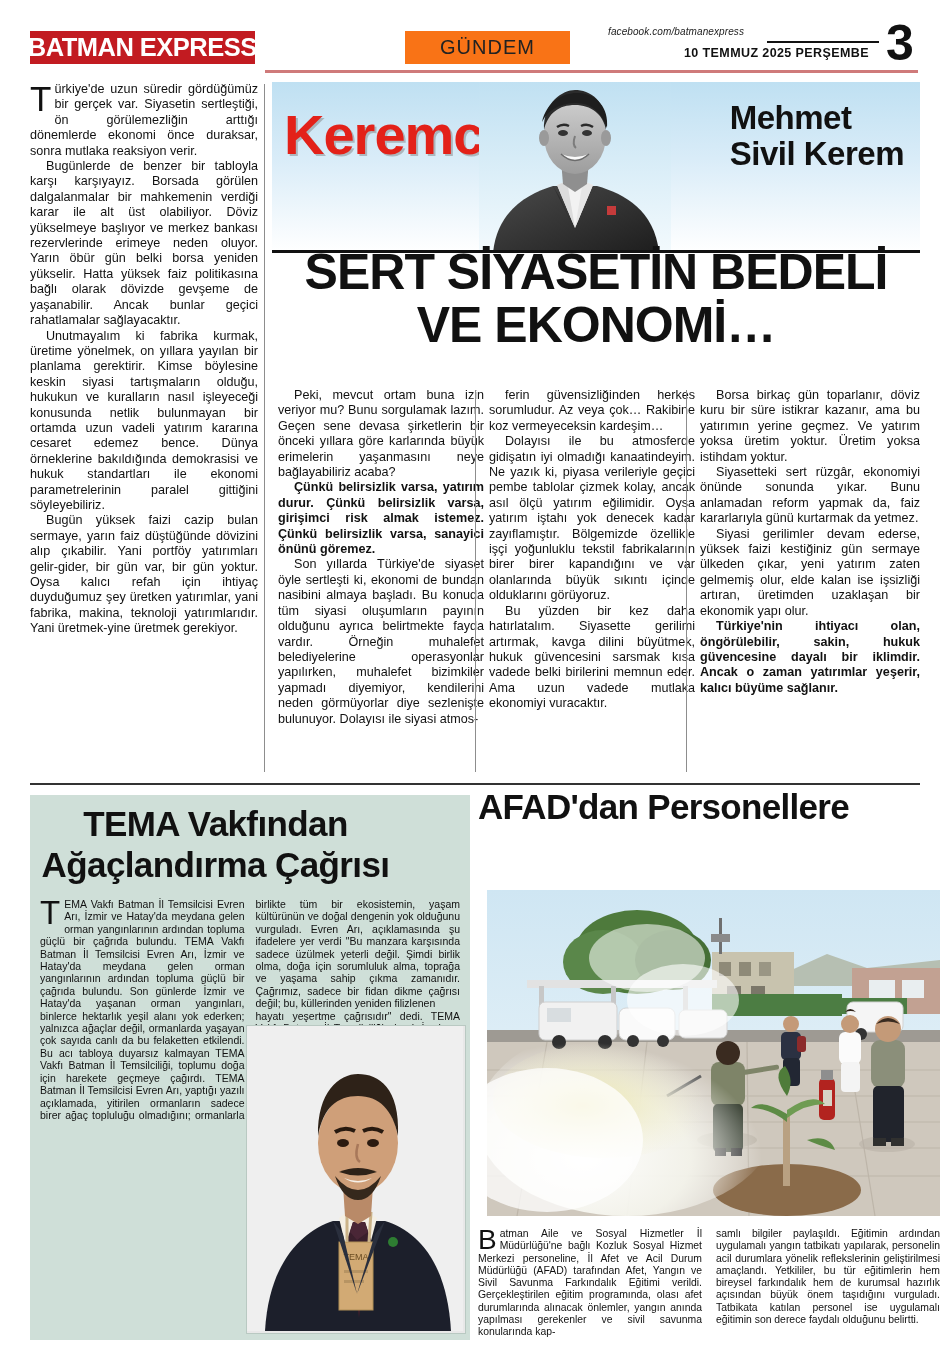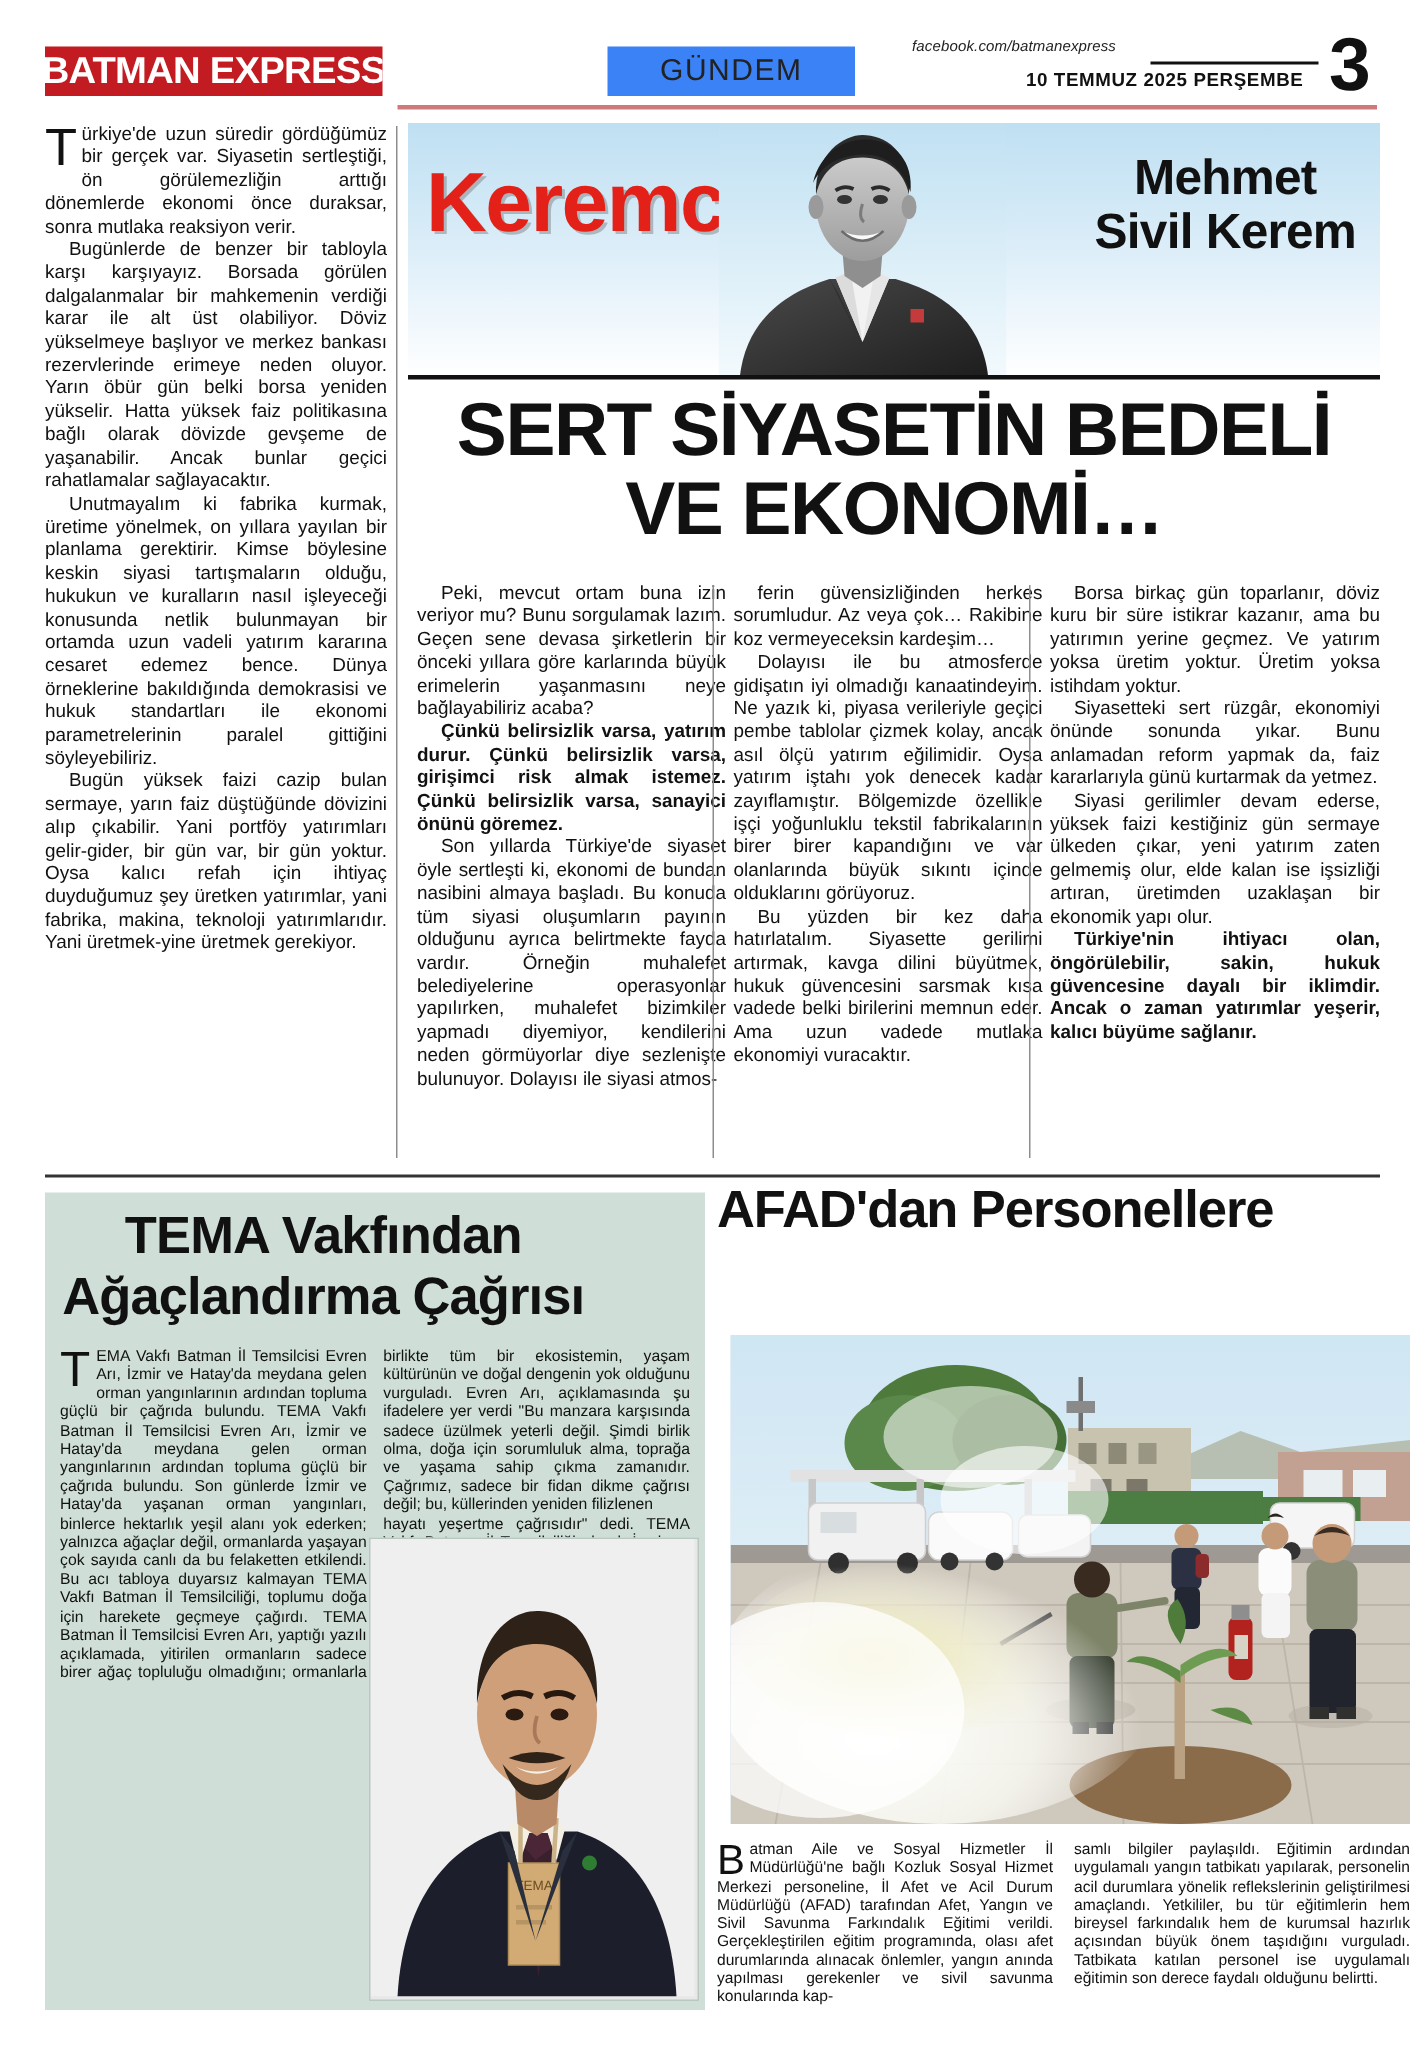--- a/index.html
+++ b/index.html
@@ -22,21 +22,21 @@
   }
   .logo-text{
     color:#fff;font-weight:bold;font-size:25px;letter-spacing:-0.5px;
     font-family:"Liberation Sans", sans-serif;
     transform:scaleX(1.02);
     white-space:nowrap;
     font-stretch:condensed;
   }
   .gundem-box{
     position:absolute;left:405px;top:31px;width:165px;height:33px;
-    background:#3b82f6;display:flex;align-items:center;justify-content:center;
+    background:#f97316;display:flex;align-items:center;justify-content:center;
   }
   .gundem-text{font-size:20px;letter-spacing:1px;color:#222;font-weight:normal;}
   .fb-line{
     position:absolute;left:608px;top:26px;font-size:10px;color:#222;
     letter-spacing:0.1px;
     font-style:italic;
   }
   .date-line{
     position:absolute;left:684px;top:46px;font-size:12.5px;color:#111;
     font-weight:bold;letter-spacing:0.4px;
@@ -72,37 +72,37 @@
     overflow:hidden;
   }
   .keremce-word{
     position:absolute;left:12px;top:20px;
     font-size:56px;font-weight:bold;color:#e32119;
     letter-spacing:-1px;
     text-shadow:2px 2px 0 rgba(120,120,120,0.45);
     font-family:"Liberation Sans", sans-serif;
   }
   .author-name{
-    position:absolute;right:16px;top:18px;text-align:center;
+    position:absolute;right:16px;top:18px;text-align:left;
     font-size:33px;font-weight:bold;line-height:36px;color:#111;
     letter-spacing:-0.5px;
   }
   
   .portrait{
     position:absolute;left:207px;top:-4px;width:192px;height:175px;
     overflow:hidden;
   }
   .portrait svg{display:block;}
   .keremce-underline{
     position:absolute;left:272px;top:250px;width:648px;height:3px;background:#111;
   }
 
   
   .main-headline{
-    position:absolute;left:272px;top:260px;width:648px;
+    position:absolute;left:272px;top:246px;width:648px;
     text-align:center;font-size:50px;line-height:53px;font-weight:bold;
     letter-spacing:-1px;color:#111;
   }
 
   
   .opcol{
     position:absolute;top:388px;width:206px;height:385px;
     font-size:12.6px;line-height:15.4px;text-align:justify;color:#111;
   }
   .opcol p{margin:0;text-indent:16px;}

